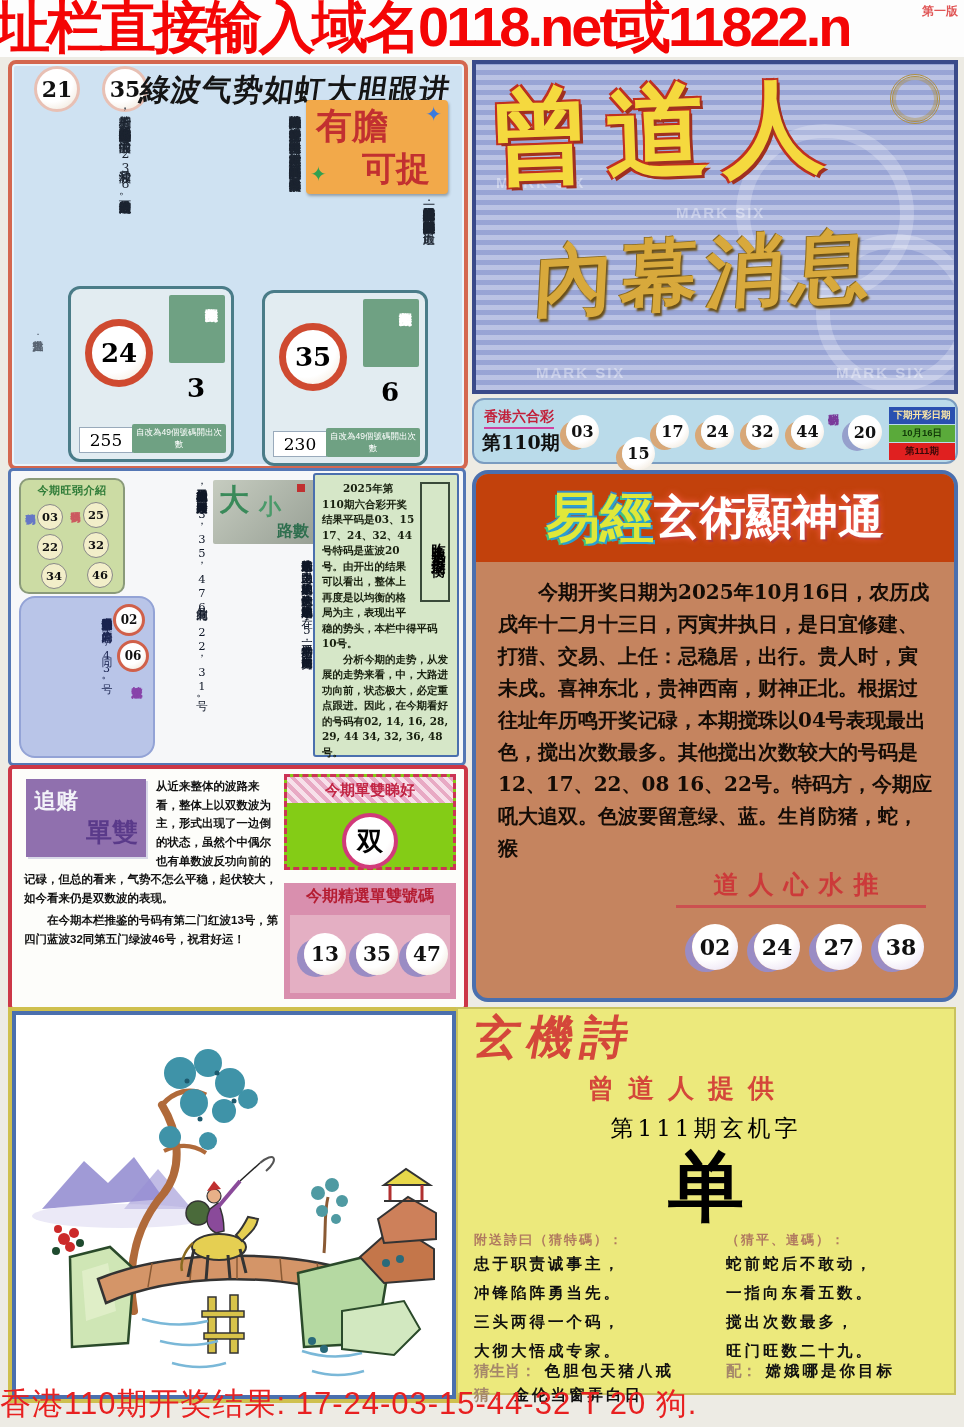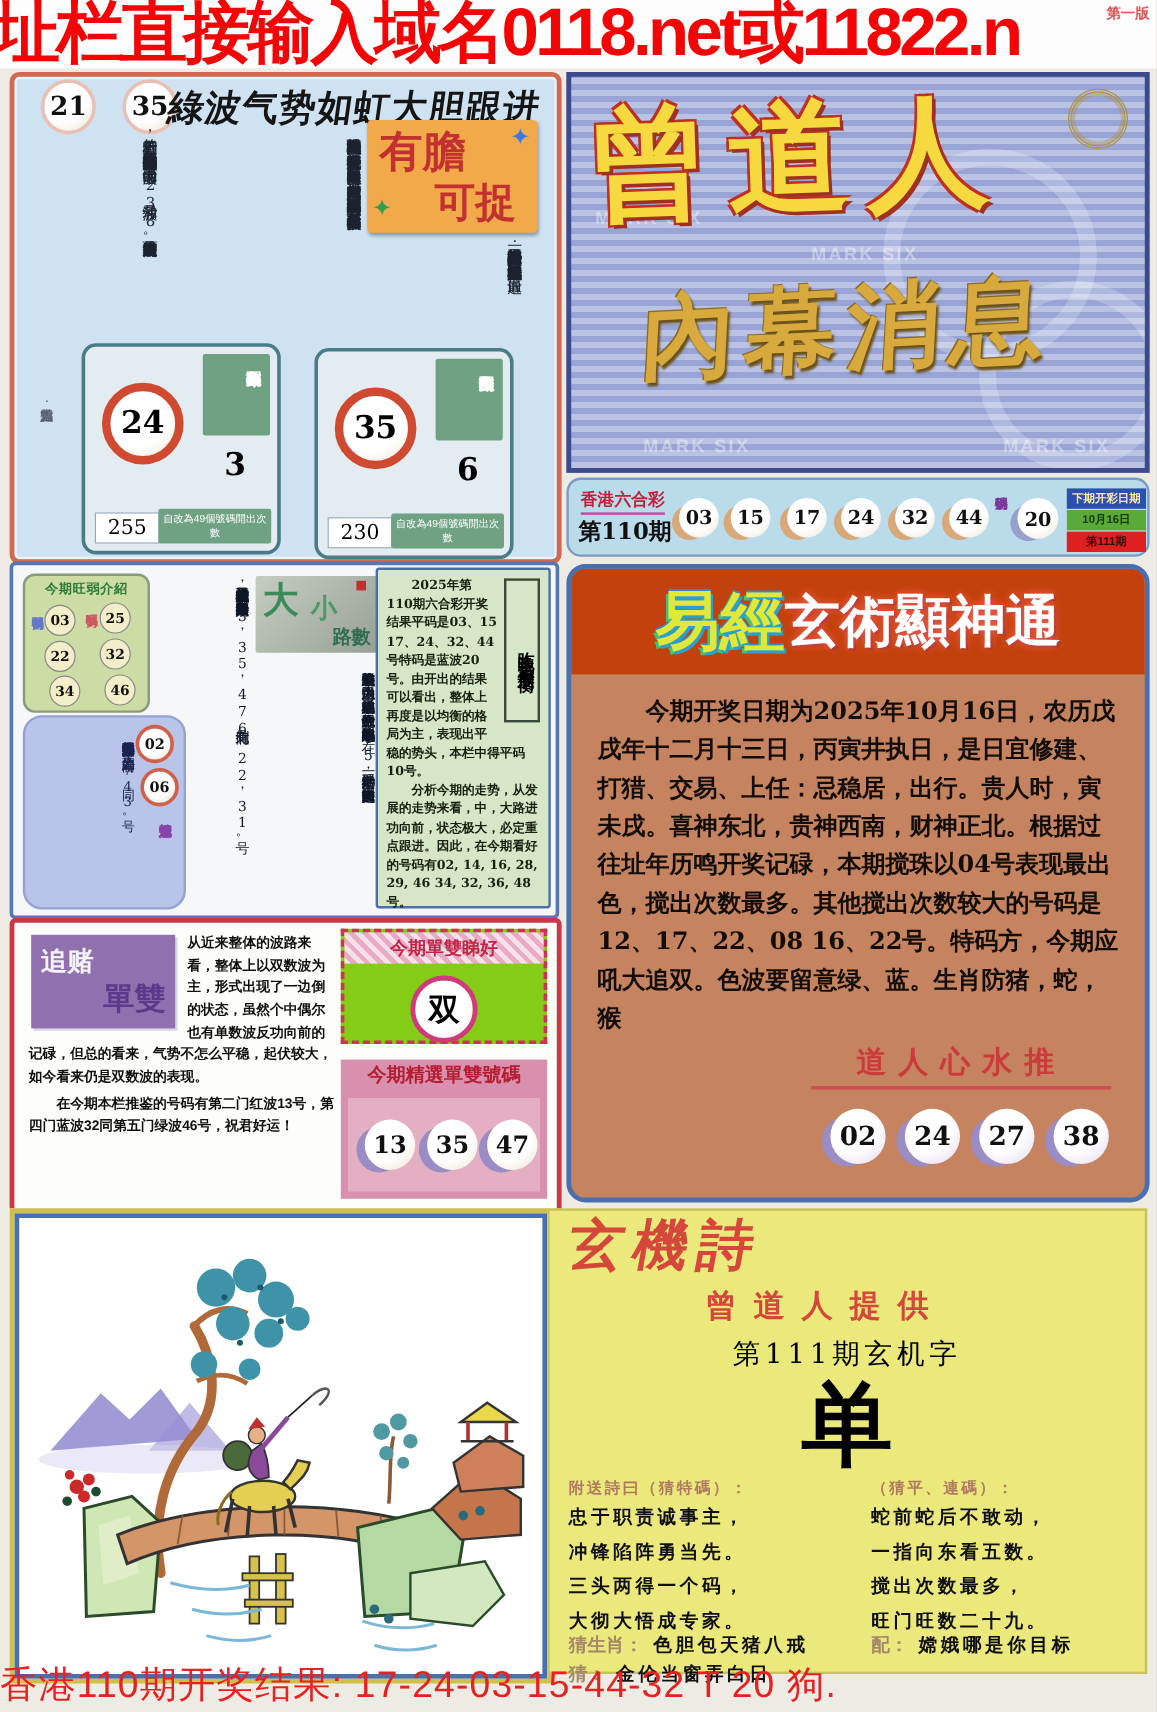--- a/index.html
+++ b/index.html
@@ -222,21 +222,21 @@
       <span class="abs" style="left:46px;top:12px;font-size:22px;font-weight:900;color:#4a9a6a;font-family:'DejaVu Serif',serif;">小</span>
       <span class="abs" style="right:6px;bottom:2px;font-size:16px;font-weight:900;color:#2f6f4f;font-family:'DejaVu Serif',serif;">路數</span>
       <span class="abs" style="right:10px;top:4px;width:8px;height:8px;background:#c03030;"></span>
     </div>
     <div class="abs v art" style="left:204px;top:80px;width:100px;height:198px;font-size:11.5px;line-height:17px;color:#101828;">从近来整体的推路形式来看　大局上以中路为主，形成了较为稳定的架格，但从个数的统计来看，中路波的形式表现越来越稳定，在15期一举开出特码之后，气势更加突出目前同中路一起，</div>
     <div class="abs v art" style="left:128px;top:10px;width:72px;height:270px;font-size:11.5px;line-height:19px;color:#101828;">构成了主要的出击的目标在今期本栏就从中，大路入手兼顾细路而行旺门看好23，35，47号北门则有6，22，31号。</div>
 
     <div class="trend">
       <div class="trend-side v">昨晚走势再度均衡</div>
       <p>2025年第110期六合彩开奖结果平码是03、15 17、24、32、44号特码是蓝波20号。由开出的结果可以看出，整体上再度是以均衡的格局为主，表现出平稳的势头，本栏中得平码10号。</p>
-      <p>分析今期的走势，从发展的走势来看，中，大路进功向前，状态极大，必定重点跟进。因此，在今期看好的号码有02, 14, 16, 28, 29, 46 34, 32, 36, 48号。</p>
+      <p>分析今期的走势，从发展的走势来看，中，大路进功向前，状态极大，必定重点跟进。因此，在今期看好的号码有02, 14, 16, 28, 29, 44 34, 32, 36, 48号。</p>
     </div>
   </div>
 
   <div class="abs boxC">
     <div class="oe-text">
       <div class="oe-badge">
         <span class="oe-b1">追赌</span>
         <span class="oe-b2">單雙</span>
       </div>
       <span>从近来整体的波路来看，整体上以双数波为主，形式出现了一边倒的状态，虽然个中偶尔也有单数波反功向前的记碌，但总的看来，气势不怎么平稳，起伏较大，如今看来仍是双数波的表现。</span>
@@ -357,21 +357,21 @@
     <div class="mast-ring" style="right:-20px;top:170px;width:130px;height:130px;"></div>
     <div class="mast-logo"></div>
     <div class="mast-t1">曾道人</div>
     <div class="mast-t2">內幕消息</div>
   </div>
 
   <div class="abs res">
     <span class="res-lot">香港六合彩</span>
     <span class="res-issue">第110期</span>
     <span class="ball blob-tan" style="left:92px;">03</span>
-    <span class="ball blob-tan" style="left:135px;">15</span>
+    <span class="ball blob-tan" style="left:148px;margin-top:22px;">15</span>
     <span class="ball blob-tan" style="left:182px;">17</span>
     <span class="ball blob-tan" style="left:227px;">24</span>
     <span class="ball blob-tan" style="left:272px;">32</span>
     <span class="ball blob-tan" style="left:317px;">44</span>
     <div class="res-spec v">特別號碼</div>
     <span class="ball blob-blue" style="left:374px;width:34px;height:34px;font-size:16px;top:15px;">20</span>
     <div class="res-next">
       <div class="rn1">下期开彩日期</div>
       <div class="rn2">10月16日</div>
       <div class="rn3">第111期</div>

